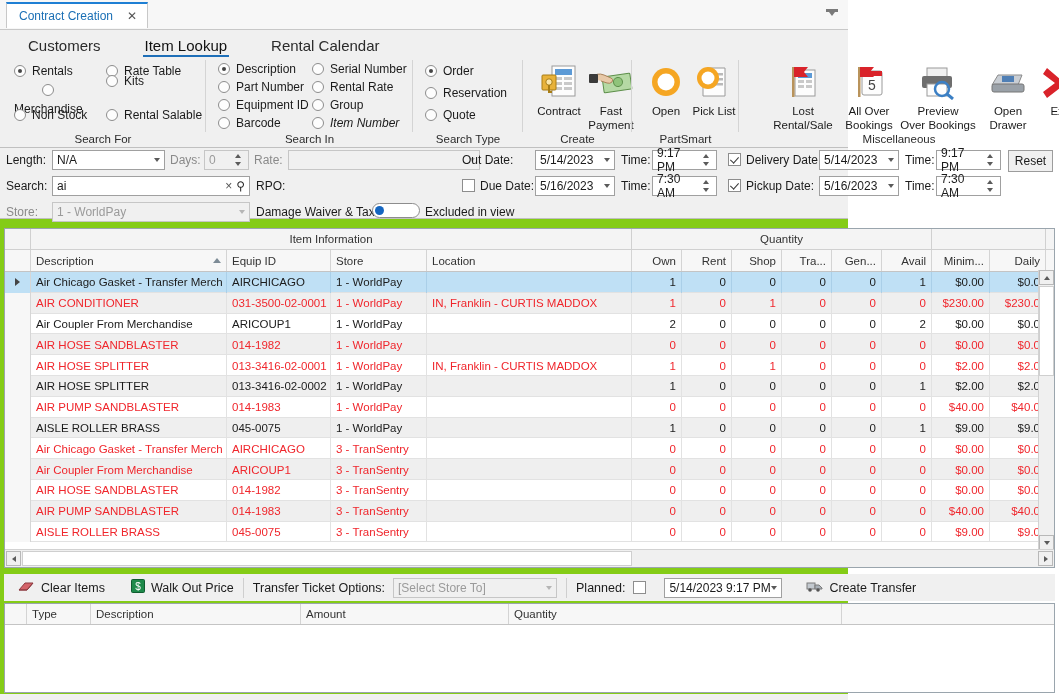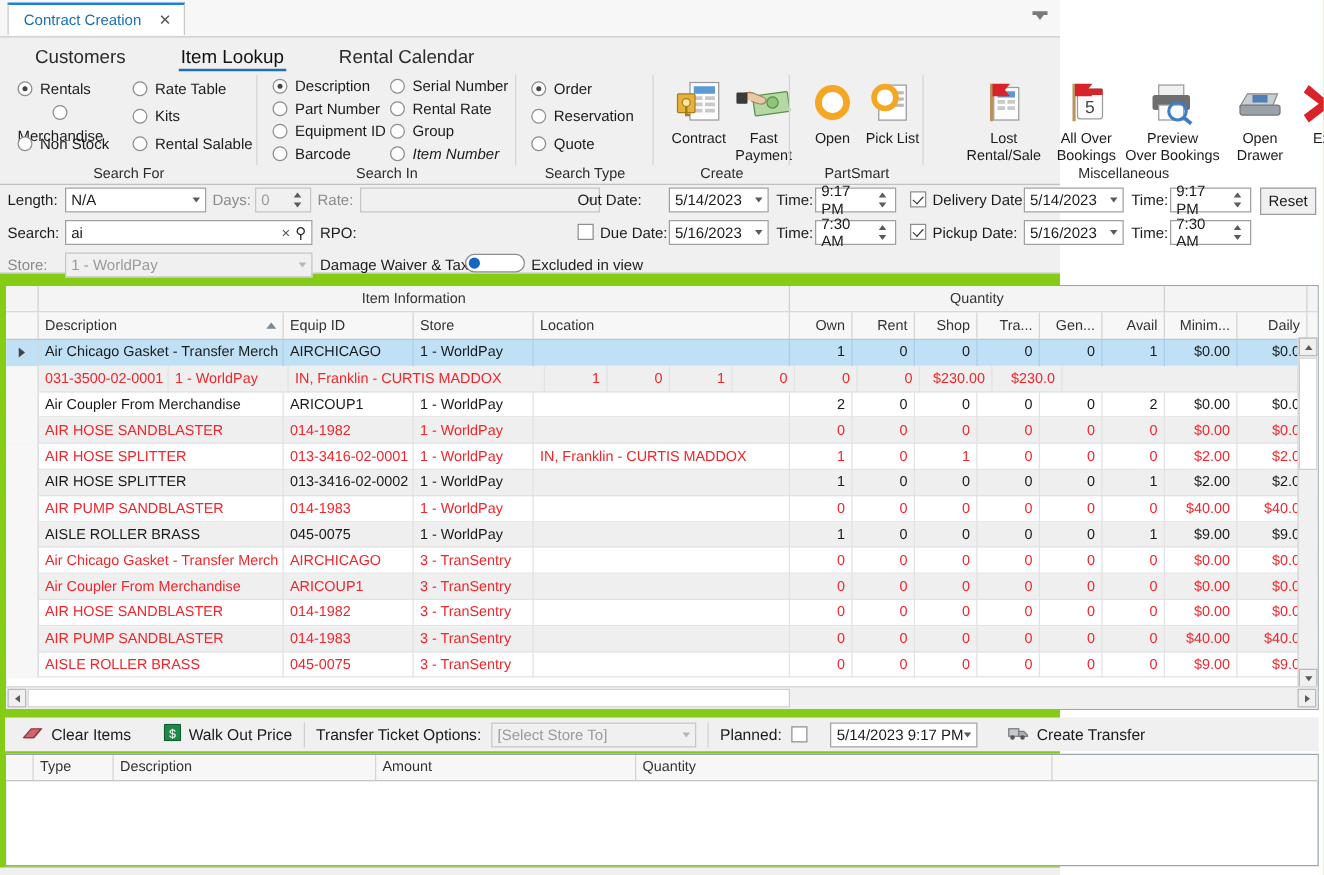--- a/index.html
+++ b/index.html
@@ -204,21 +204,21 @@
           <span>Merchandise</span>
         </div>
         <div class="radio" style="position:absolute;left:14px;top:50px;">
           <span class="dot"></span>
           <span>Non Stock</span>
         </div>
         <div class="radio" style="position:absolute;left:106px;top:6px;">
           <span class="dot"></span>
           <span>Rate Table</span>
         </div>
-        <div class="radio" style="position:absolute;left:106px;top:28px;">
+        <div class="radio" style="position:absolute;left:106px;top:16px;">
           <span class="dot"></span>
           <span>Kits</span>
         </div>
         <div class="radio" style="position:absolute;left:106px;top:50px;">
           <span class="dot"></span>
           <span>Rental Salable</span>
         </div>
         <div class="gcaption">Search For</div>
         <div class="gsep" style="right:0;"></div>
       </div>
@@ -550,20 +550,21 @@
           <div class="c r" style="width: 50px;">0</div>
           <div class="c r" style="width: 50px;">0</div>
           <div class="c r" style="width: 50px;">0</div>
           <div class="c r" style="width: 50px;">0</div>
           <div class="c r" style="width: 50px;">1</div>
           <div class="c r" style="width: 58px;">$0.00</div>
           <div class="c r" style="width: 56px;">$0.0</div>
         </div>
         <div class="row alt red">
           <div class="c ind" style="width: 26px;"></div>
+          <div class="c" style="width: 196px;">AIR CONDITIONER</div>
           <div class="c" style="width: 104px;">031-3500-02-0001</div>
           <div class="c" style="width: 96px;">1 - WorldPay</div>
           <div class="c" style="width: 205px;">IN, Franklin -  CURTIS MADDOX</div>
           <div class="c r" style="width: 50px;">1</div>
           <div class="c r" style="width: 50px;">0</div>
           <div class="c r" style="width: 50px;">1</div>
           <div class="c r" style="width: 50px;">0</div>
           <div class="c r" style="width: 50px;">0</div>
           <div class="c r" style="width: 50px;">0</div>
           <div class="c r" style="width: 58px;">$230.00</div>

